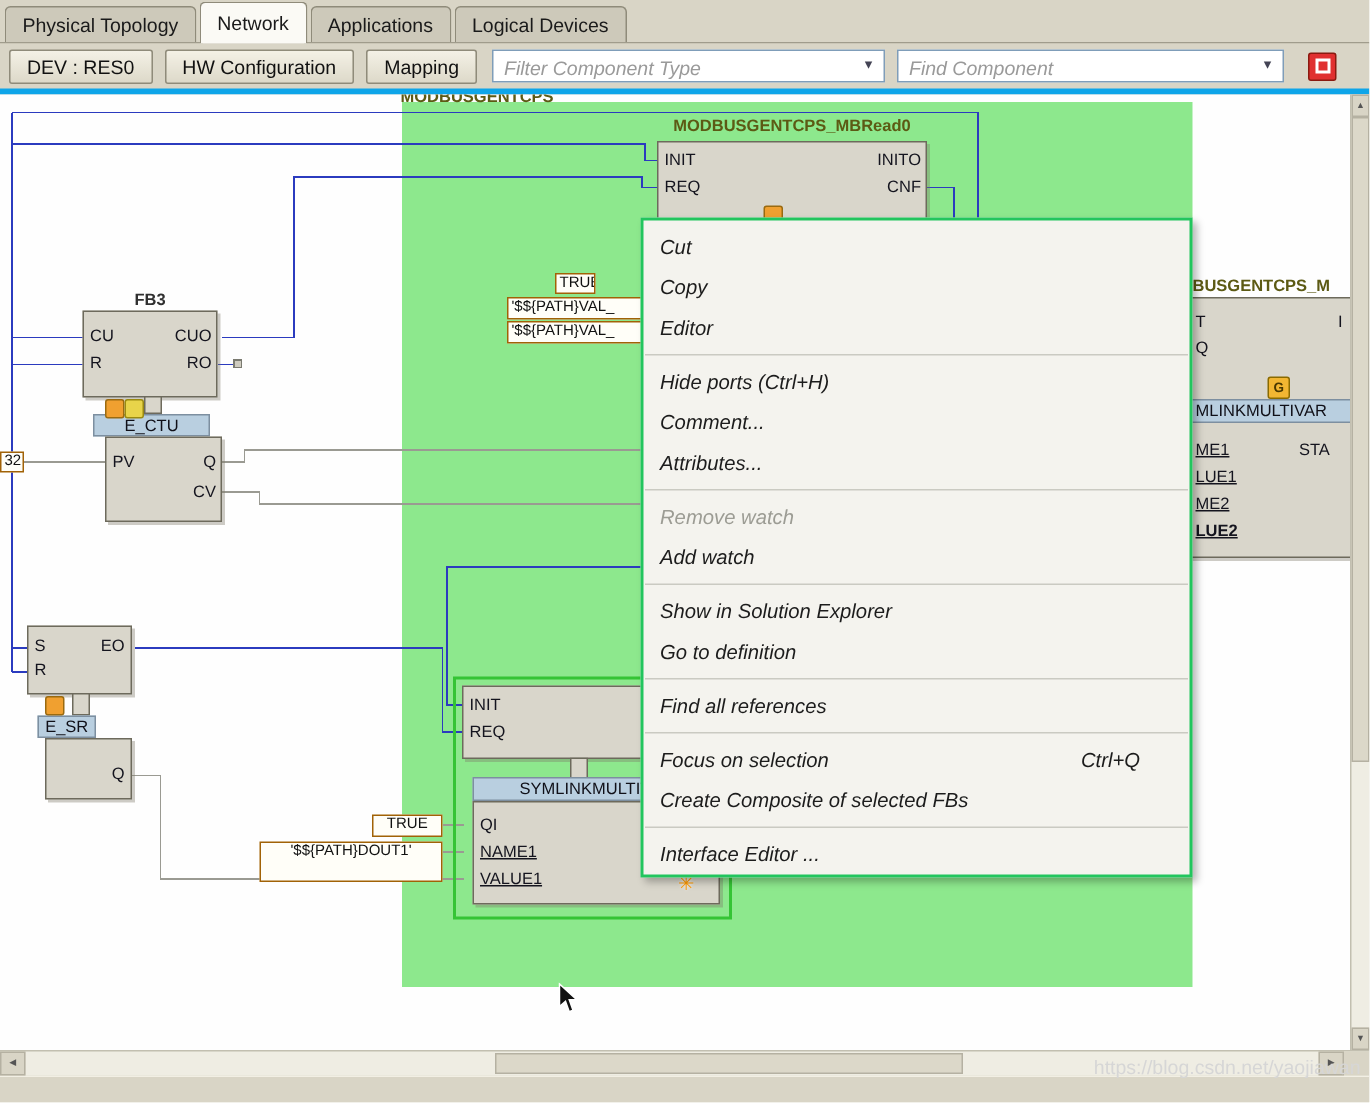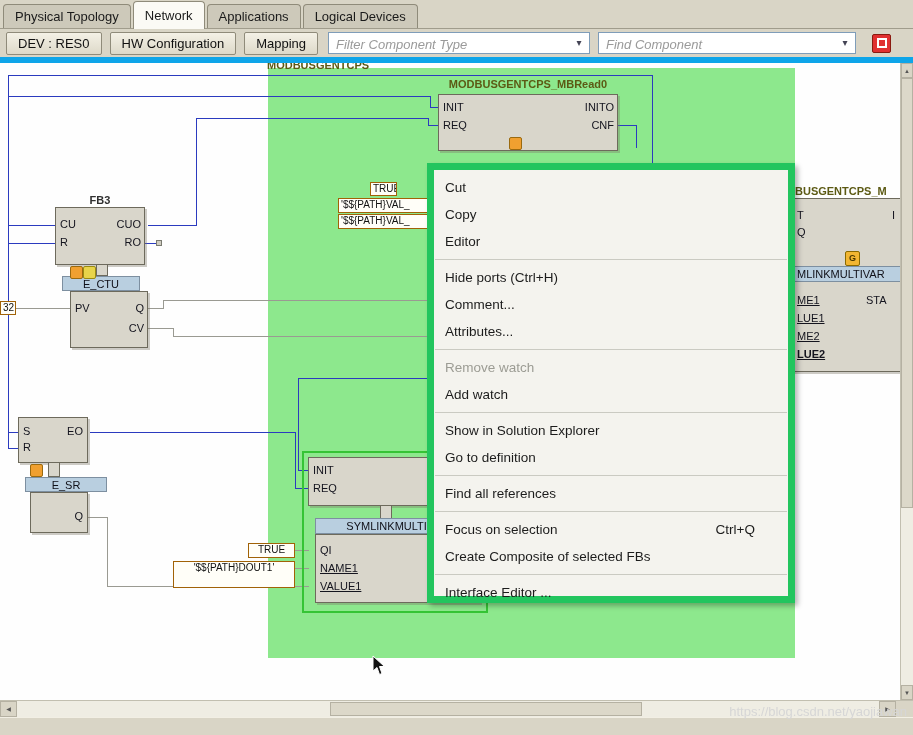--- a/index.html
+++ b/index.html
@@ -8,21 +8,21 @@
 
   
   .tabbar{position:absolute;top:0;left:0;width:913px;height:29px;background:#d9d5c6;
           border-bottom:1px solid #a09c8c;display:flex;align-items:flex-end;padding-left:3px;box-sizing:border-box;}
   .tab{height:23px;line-height:23px;padding:0 11px;font-size:13px;color:#1a1a1a;background:#cdc9ba;
        border:1px solid #8f8b7a;border-bottom:none;border-radius:4px 4px 0 0;margin-right:2px;white-space:nowrap;}
   .tab.active{background:#fbfaf5;height:27px;line-height:27px;margin-bottom:-1px;z-index:3;}
 
   
   .toolbar{position:absolute;top:29px;left:0;width:913px;height:34px;background:#d9d5c6;
-           border-bottom:6px solid #0ea5e9;display:flex;align-items:center;padding:0 6px;box-sizing:border-box;}
+           border-bottom:4px solid #0ea5e9;display:flex;align-items:center;padding:0 6px;box-sizing:border-box;}
   .tb-btn{font-size:13px;color:#111;background:linear-gradient(#f4f1e6,#ddd9c9);
           border:1px solid #8f8b7a;border-radius:2px;padding:3px 11px;margin-right:8px;white-space:nowrap;}
   .combo{position:relative;height:22px;background:#fff;border:1px solid #7f9db9;box-sizing:border-box;}
   .combo input{border:none;outline:none;background:transparent;width:calc(100% - 20px);height:18px;
                margin:1px 0 0 5px;font-family:"Liberation Sans",sans-serif;font-size:13px;color:#444;}
   .combo input::placeholder{color:#9a9a9a;font-style:italic;}
   .combo .arrow{position:absolute;right:3px;top:3px;width:14px;height:14px;font-size:10px;line-height:14px;
                 text-align:center;color:#445;}
   .red-btn{width:17px;height:17px;background:#e03030;border:1px solid #8a1a10;border-radius:2px;
            margin-left:auto;margin-right:16px;display:flex;align-items:center;justify-content:center;}
@@ -45,22 +45,22 @@
           padding:0 2px;color:#111;white-space:nowrap;overflow:hidden;z-index:3;box-sizing:border-box;text-align:center;}
   .chip{position:absolute;width:11px;height:11px;background:#f0a030;border:1px solid #9a6a10;border-radius:2px;z-index:4;}
   .chip.y{background:#e8d44a;border-color:#9a8a10;}
   .gbadge{position:absolute;width:13px;height:13px;background:#f2b632;border:1px solid #8a6a00;border-radius:2px;
           font-size:9px;font-weight:bold;line-height:13px;text-align:center;color:#4a3800;z-index:4;}
   .sparkle{position:absolute;font-size:13px;color:#ff9a00;text-shadow:0 0 2px #fff;z-index:4;}
   .sel{position:absolute;border:2px solid #35c435;z-index:1;}
   .cursor{position:absolute;z-index:20;}
 
   
-  .menu{position:absolute;left:427px;top:100px;width:368px;height:440px;background:#f4f3ee;
-        border:7px solid #22c55e;box-shadow:3px 3px 5px rgba(0,0,0,.28);z-index:10;box-sizing:border-box;padding:4px 0;}
+  .menu{position:absolute;left:427px;top:82px;width:368px;height:440px;background:#f4f3ee;
+        border:2px solid #22c55e;box-shadow:3px 3px 5px rgba(0,0,0,.28);z-index:10;box-sizing:border-box;padding:4px 0;font-style:italic;}
   .mi{position:relative;height:27px;line-height:27px;padding-left:11px;font-size:13.5px;color:#1c1c1c;white-space:nowrap;}
   .mi.disabled{color:#9c9c94;}
   .mi .shortcut{position:absolute;right:33px;top:0;}
   .msep{border-top:1px solid #cacac2;margin:4px 1px;}
 
   
   .vscroll{position:absolute;right:0;top:63px;width:13px;height:637px;background:#efede3;
            border-left:1px solid #c2bfb0;z-index:6;box-sizing:border-box;}
   .vs-up,.vs-down{position:absolute;left:0;width:12px;height:15px;background:#d9d5c6;border:1px solid #b5b1a2;
            font-size:6px;line-height:14px;text-align:center;color:#555;box-sizing:border-box;}
@@ -162,21 +162,21 @@
     <span class="port" style="left:100px;top:259px;width:44px;text-align:right;">CV</span>
     <div class="flabel" style="left:0px;top:238px;width:16px;height:14px;">32</div>
 
     <div class="fbname" style="left:18px;top:341px;width:70px;margin-top:32px;">FB4</div>
     <div class="blk" style="left:18px;top:354px;width:70px;height:46px;"></div>
     <span class="port" style="left:23px;top:362px;">S</span>
     <span class="port" style="left:45px;top:362px;width:38px;text-align:right;">EO</span>
     <span class="port" style="left:23px;top:378px;">R</span>
     <div class="chip" style="left:30px;top:401px;"></div>
     <div class="neck" style="left:48px;top:399px;width:12px;height:15px;"></div>
-    <div class="band" style="left:25px;top:414px;width:82px;height:15px;">E_SR</div>
+    <div class="band" style="left:25px;top:414px;width:39px;height:15px;">E_SR</div>
     <div class="blk" style="left:30px;top:429px;width:58px;height:41px;"></div>
     <span class="port" style="left:45px;top:447px;width:38px;text-align:right;">Q</span>
 
     <div class="sel" style="left:302px;top:388px;width:182px;height:158px;"></div>
     <div class="blk" style="left:308px;top:394px;width:172px;height:49px;"></div>
     <span class="port" style="left:313px;top:401px;">INIT</span>
     <span class="port" style="left:313px;top:419px;">REQ</span>
     <div class="neck" style="left:380px;top:442px;width:12px;height:14px;"></div>
     <div class="band" style="left:315px;top:455px;width:165px;height:16px;">SYMLINKMULTIVAR</div>
     <div class="blk" style="left:315px;top:471px;width:165px;height:69px;"></div>

